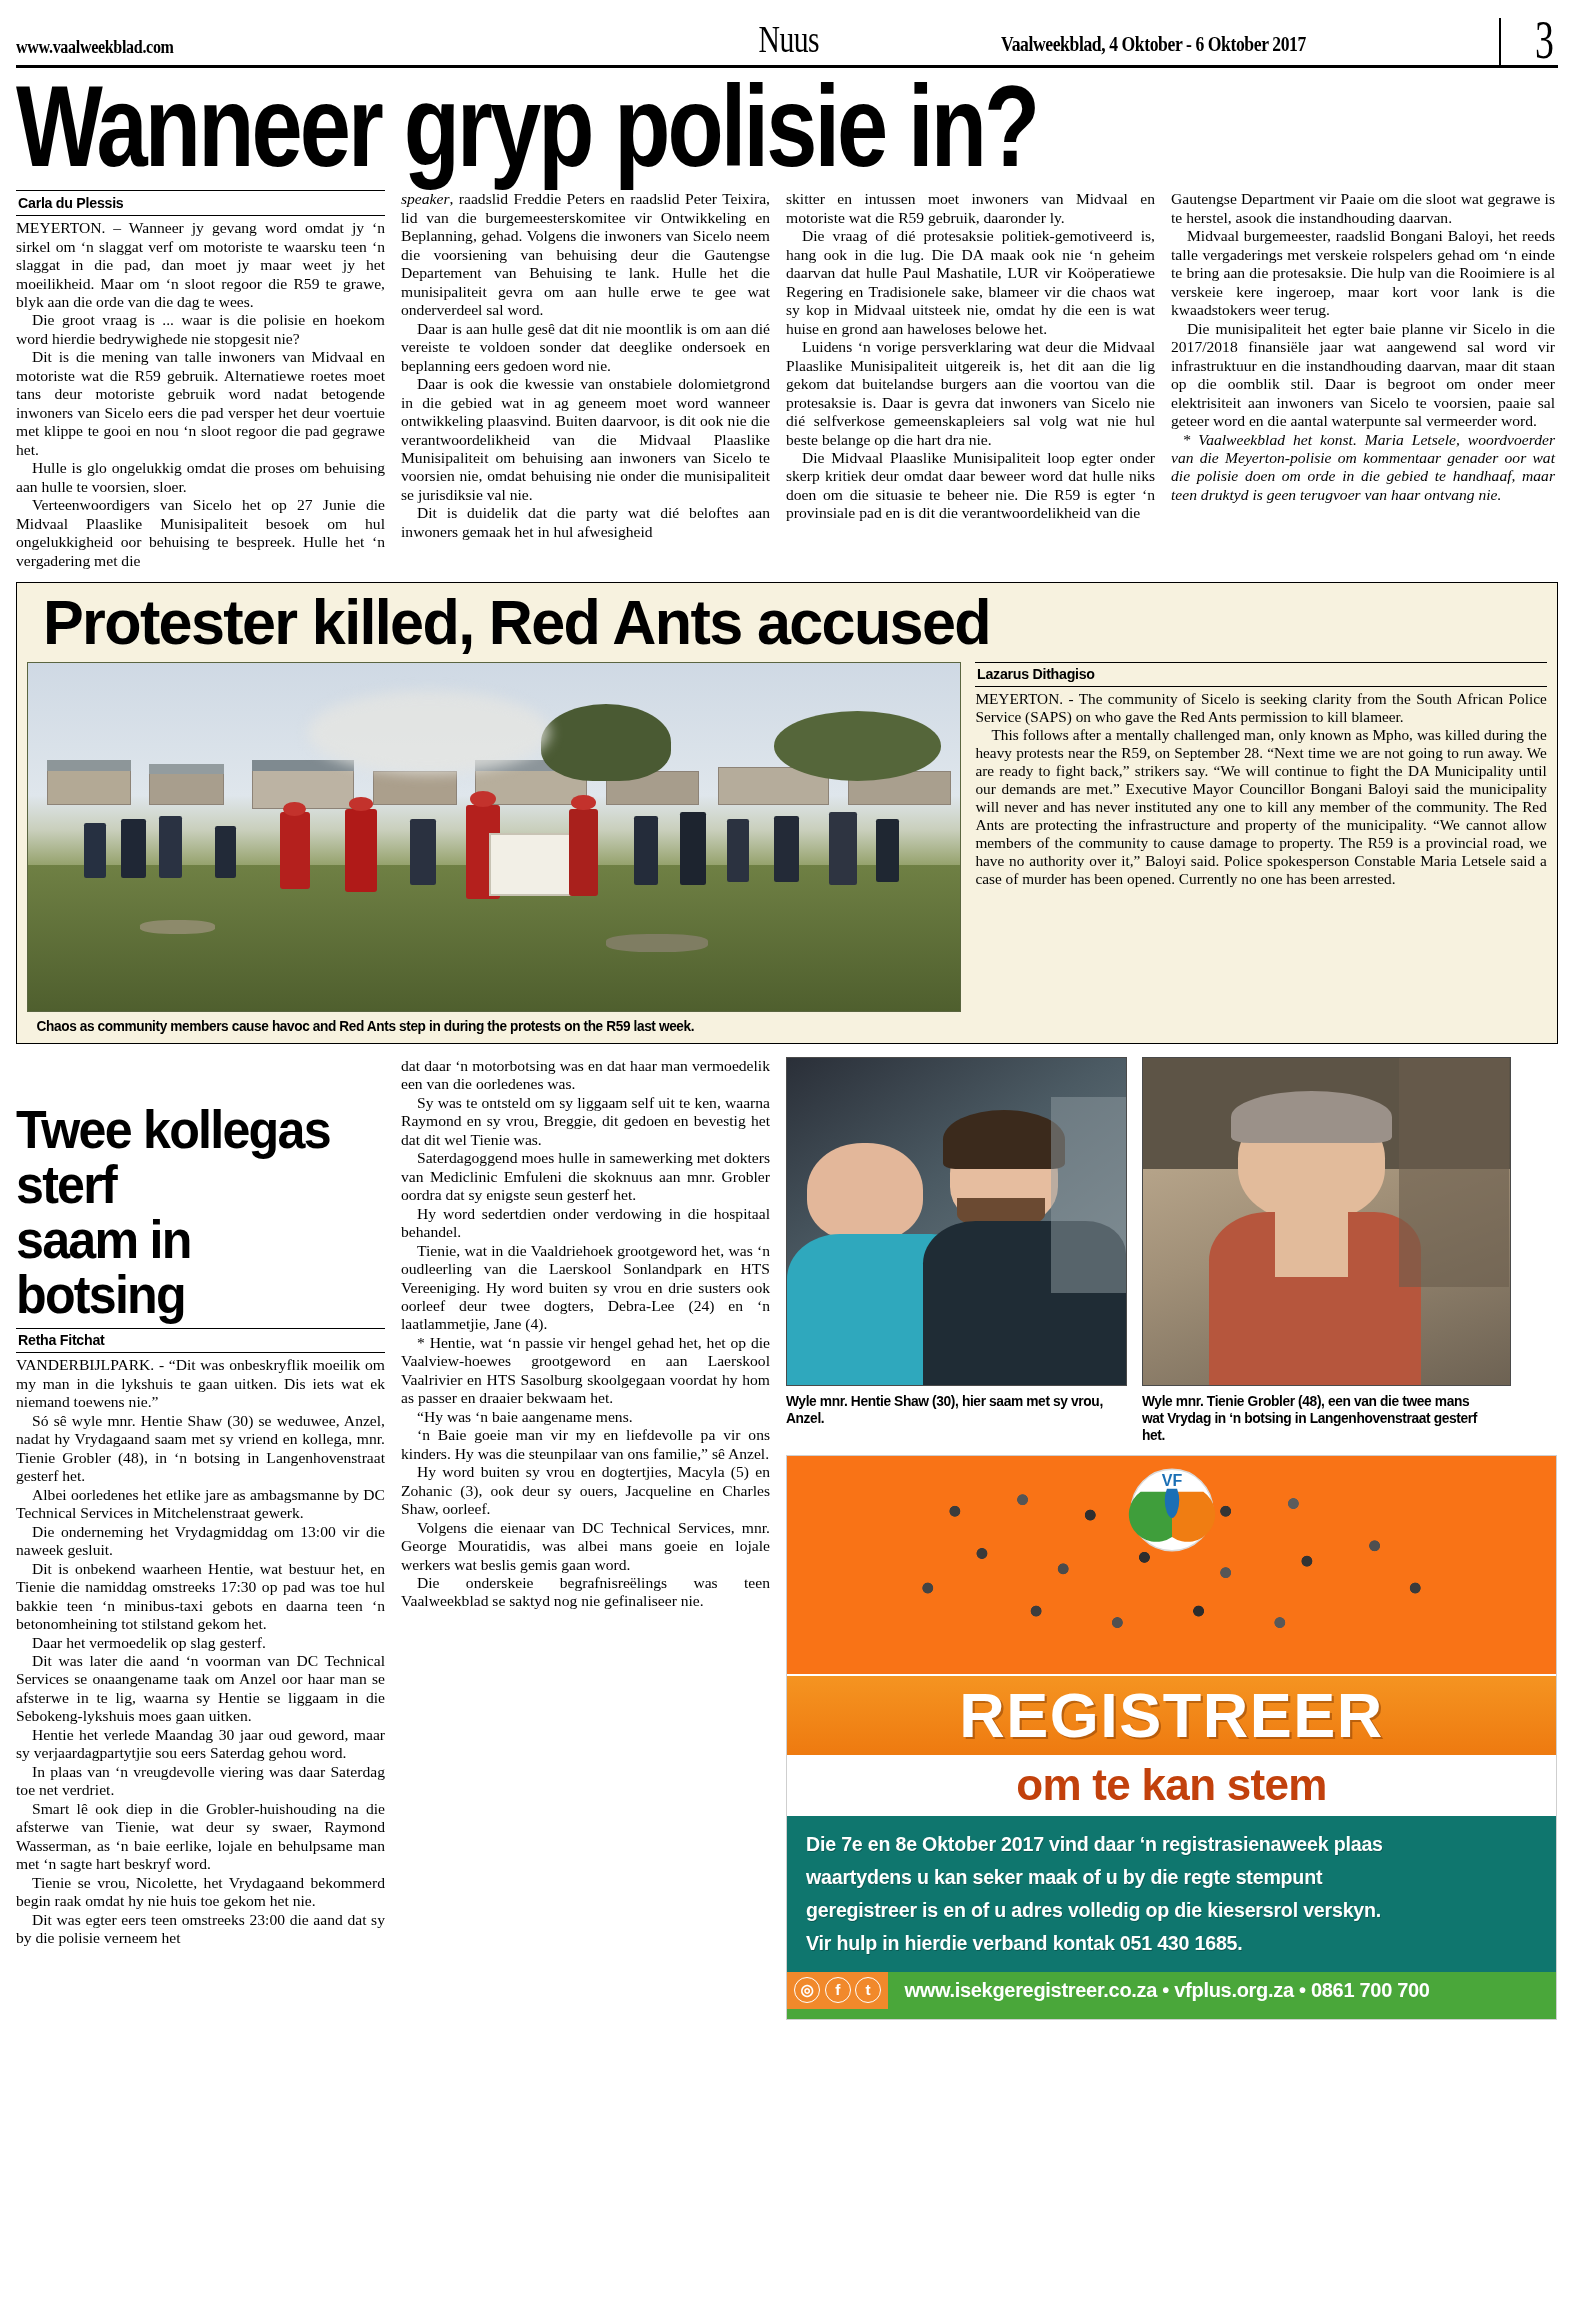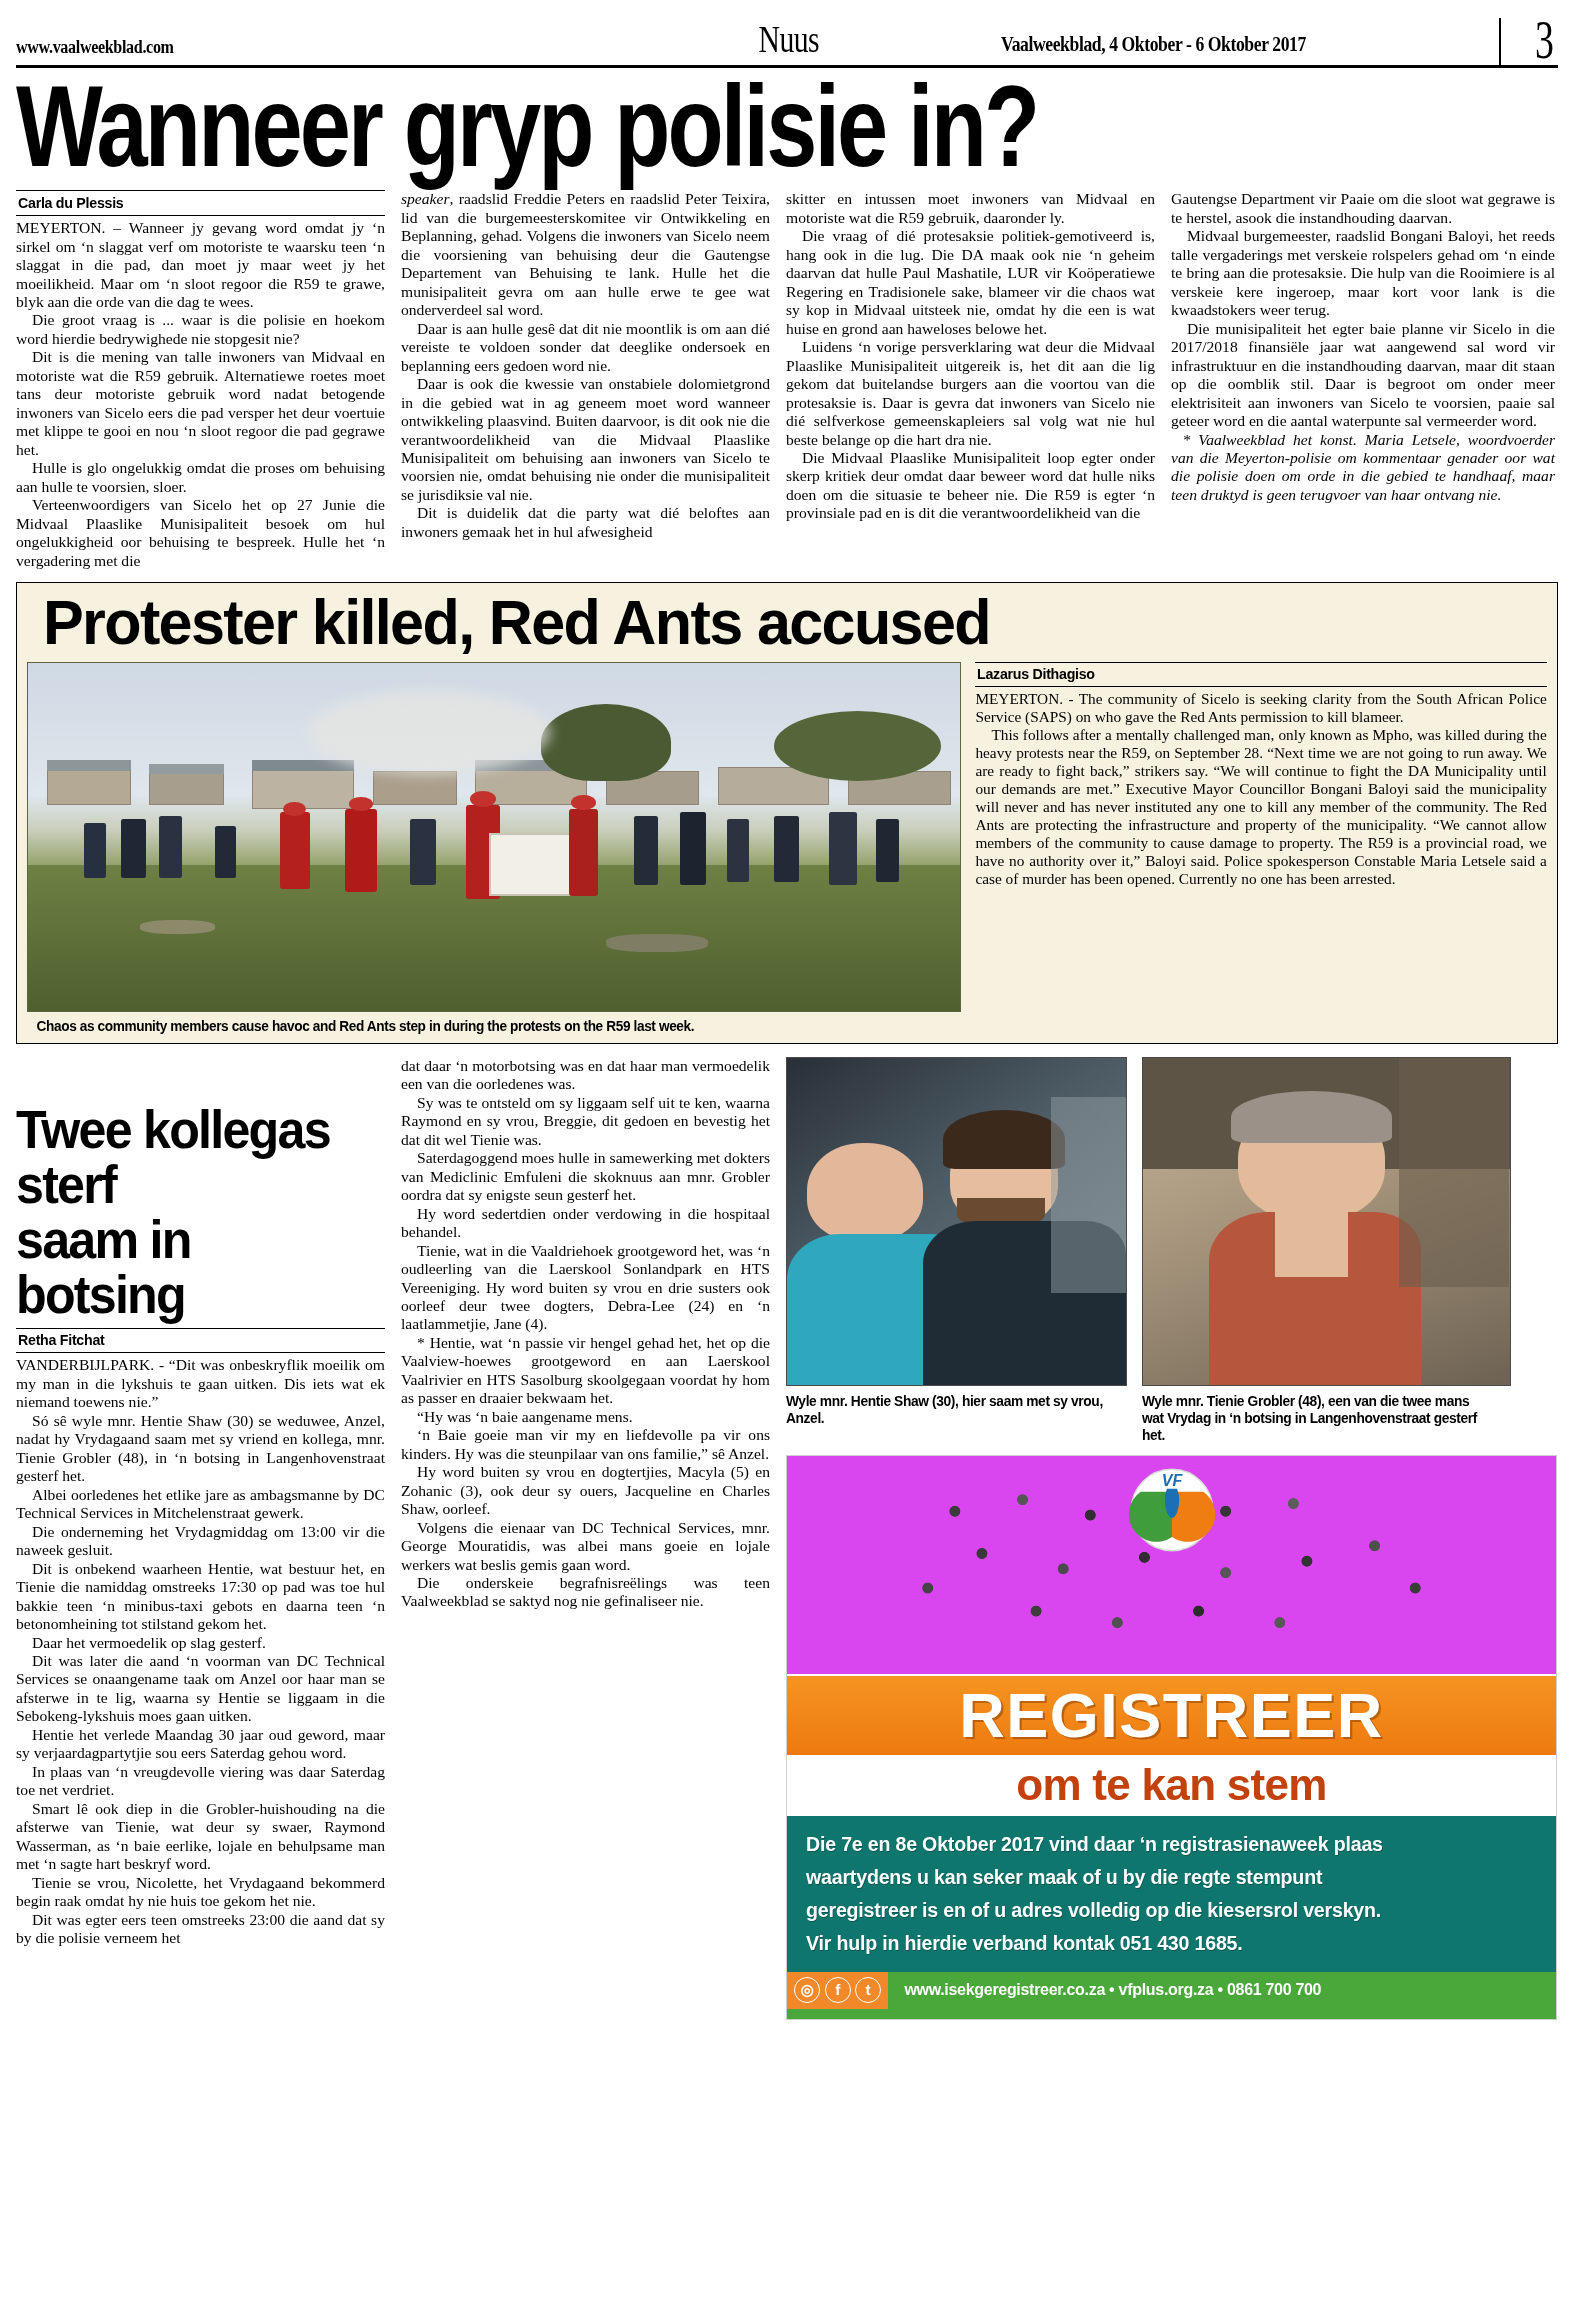--- a/index.html
+++ b/index.html
@@ -91,37 +91,37 @@
   
   .photos-row { display:flex; gap:14.5px; }
   .photo-a { width:341px; }
   .photo-b { width:369px; }
   .ph-box { width:100%; position:relative; overflow:hidden; border:0.7px solid #4a4a4a; }
   .cap { font-family:"Liberation Sans",sans-serif; font-weight:bold; font-size:14.5px;
          letter-spacing:-0.4px; line-height:1.18; margin-top:7.3px; transform:scaleX(0.95); transform-origin:left top; }
 
   
   .ad { margin-top:10.2px; width:771px; border:0.7px solid #cfcfcf; background:#fff; position:relative; overflow:hidden; }
-  .ad-crowd { height:218px; position:relative; overflow:hidden; background:#d946ef;font-style:italic; }
+  .ad-crowd { height:218px; position:relative; overflow:hidden; background:#f97316; }
   .ad-logo { position:absolute; left:50%; transform:translateX(-50%); top:11.6px; width:95px; height:86px; }
   .ad-reg-band { position:relative; height:81px; background:linear-gradient(#f59421,#ee7a10); display:flex; align-items:center; justify-content:center; border-top:2.2px solid #fff; }
   .ad-reg-text { font-family:"Liberation Sans",sans-serif; font-weight:bold; font-size:63px; color:#fff;
                  letter-spacing:1.5px; transform:scaleX(1.0); text-shadow:2.2px 2.2px 0 rgba(120,50,0,.45); }
   .ad-sub-band { height:61px; background:#fff; display:flex; align-items:center; justify-content:center; }
   .ad-sub-text { font-family:"Liberation Sans",sans-serif; font-weight:bold; font-size:44px; color:#c2410c;
                  letter-spacing:-0.7px; }
   .ad-green { background:#0f766e; padding:16px 19px 7.3px 19px; }
   .ad-green p { margin:0 0 8.7px 0; font-family:"Liberation Sans",sans-serif; font-weight:bold;
                 font-size:19.6px; color:#ffffff; letter-spacing:-0.2px; line-height:1.25; text-shadow:0.7px 0.7px 0 rgba(0,0,0,.25); }
   .ad-footer { display:flex; align-items:center; background:#4aa73a; padding:0 0 10.2px 0; }
   .ad-social { display:flex; gap:4.4px; background:#f1892b; padding:5.8px 7.3px; margin-right:16px; }
   .ad-social span { width:26px; height:26px; border:1.8px solid #fff; border-radius:50%; display:flex;
                     align-items:center; justify-content:center; color:#fff; font-family:"Liberation Sans",sans-serif;
                     font-weight:bold; font-size:15.3px; }
-  .ad-links { font-family:"Liberation Sans",sans-serif; font-weight:bold; font-size:16px; color:#fff;
+  .ad-links { font-family:"Liberation Sans",sans-serif; font-weight:bold; font-size:20px; color:#fff;
               letter-spacing:-0.3px; }
 
   
   .sky { position:absolute; inset:0; background:linear-gradient(#cfd9e4 0%, #dfe6ec 38%, #c9cfbc 48%, #8c9a5e 60%, #6f8044 100%); }
   .shack { position:absolute; background:#b9b1a2; border:0.7px solid #8d8377; }
   .roof { position:absolute; background:#7e8a8f; }
   .person { position:absolute; border-radius:2.2px; }
   .smokeplume { position:absolute; border-radius:50%; filter:blur(6.5px); background:rgba(230,230,225,.75); }
 
   .selfie-bg { position:absolute; inset:0; background:linear-gradient(145deg,#2a2f38 0%, #4b5a63 40%, #7c8c92 100%); }

